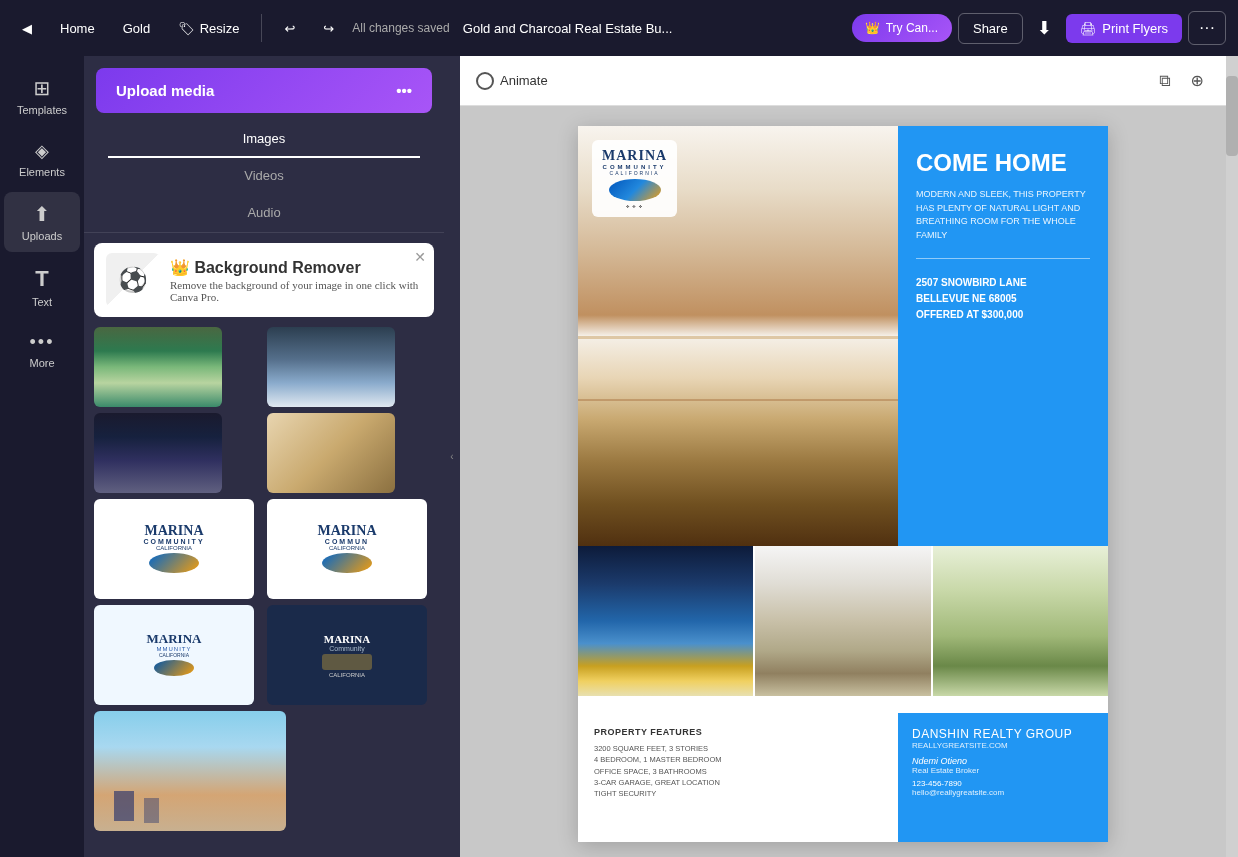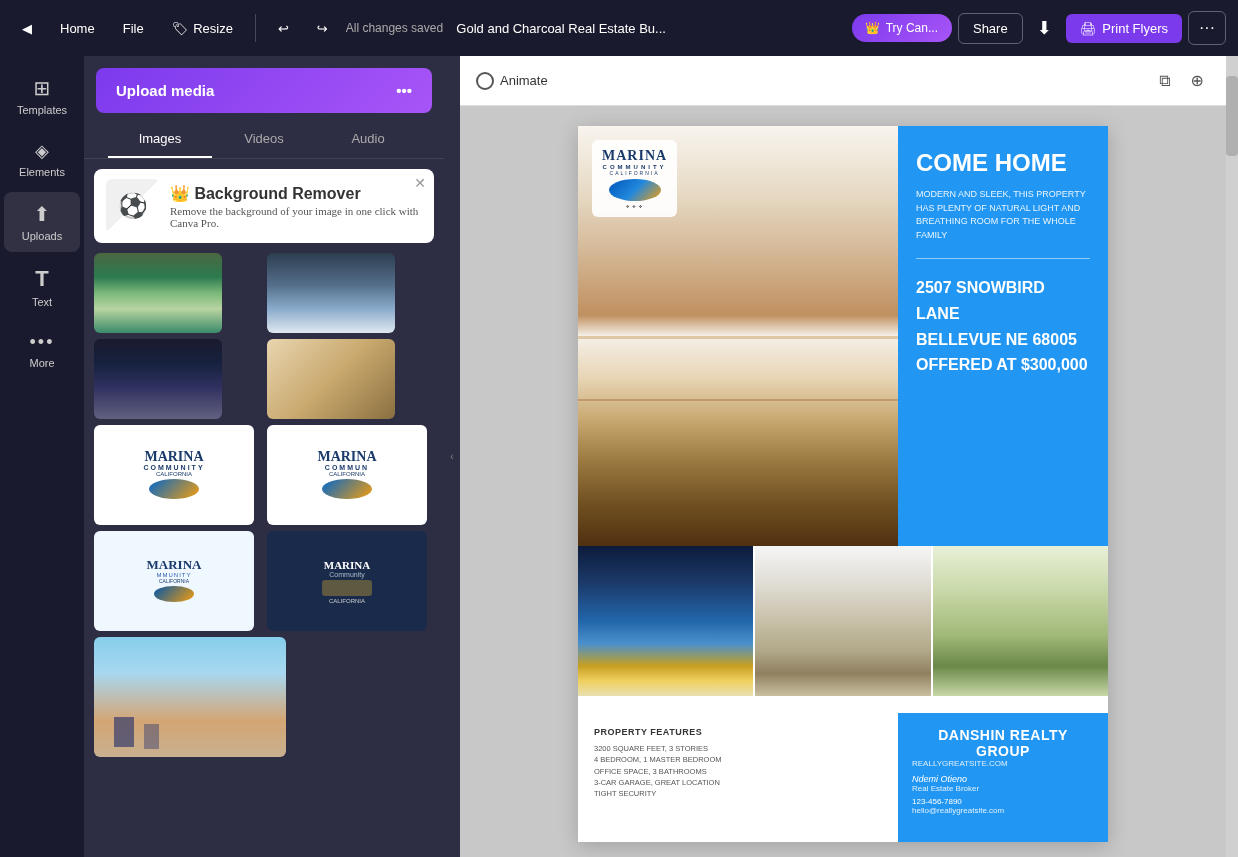--- a/index.html
+++ b/index.html
@@ -96,20 +96,21 @@
       margin: 12px 12px 8px;
       background: linear-gradient(135deg, #7c3aed, #a855f7);
       color: #fff; border: none; border-radius: 8px;
       padding: 14px 20px; font-size: 15px; font-weight: 600;
       cursor: pointer; display: flex; align-items: flex-start;
       justify-content: space-between;
     }
     .panel-tabs {
       display: flex; padding: 0 24px;
       border-bottom: 1px solid rgba(255,255,255,0.1);
+      flex-direction: column;
     }
     .panel-tab {
       flex: 1; text-align: center; padding: 10px 0;
       font-size: 13px; color: #aaa; cursor: pointer;
       border-bottom: 2px solid transparent;
     }
     .panel-tab.active { color: #fff; border-bottom-color: #fff; }
     .panel-content {
       flex: 1; overflow-y: auto; padding: 10px 10px;
     }
@@ -224,21 +225,21 @@
     .flyer-heading {
       font-size: 24px; font-weight: 900; text-transform: uppercase;
       line-height: 1.1; color: #fff; font-family: 'Arial Black', sans-serif;
     }
     .flyer-subtext {
       font-size: 9px; text-transform: uppercase; color: rgba(255,255,255,0.9);
       line-height: 1.5;
     }
     .flyer-divider { border: none; border-top: 1px solid rgba(255,255,255,0.5); margin: 4px 0; }
     .flyer-address {
-      font-size: 16px; font-weight: 700; text-transform: uppercase;
+      font-size: 10px; font-weight: 700; text-transform: uppercase;
       color: #fff; line-height: 1.6;
     }
 
     
     .flyer-photo-grid {
       display: grid; grid-template-columns: 1fr 1fr 1fr;
       gap: 2px; height: 150px;
     }
     .photo-cell {
       overflow: hidden;
@@ -265,22 +266,22 @@
       color: #333; letter-spacing: 0.5px; margin-bottom: 6px;
     }
     .flyer-features-text {
       font-size: 7.5px; color: #555; line-height: 1.5; text-transform: uppercase;
     }
     .flyer-agent {
       width: 210px; background: #2196f3; padding: 14px 14px;
       color: #fff; flex-shrink: 0;
     }
     .flyer-agent-company {
-      font-size: 14px; font-weight: 700; text-transform: uppercase;
-      color: #fff; letter-spacing: 0.5px; text-align: center;
+      font-size: 12px; font-weight: 400; text-transform: uppercase;
+      color: #fff; letter-spacing: 0.5px;
     }
     .flyer-agent-site {
       font-size: 8px; color: rgba(255,255,255,0.85); margin-bottom: 6px;
     }
     .flyer-agent-name { font-size: 9px; color: #fff; font-style: italic; }
     .flyer-agent-title { font-size: 8px; color: rgba(255,255,255,0.85); }
     .flyer-agent-phone { font-size: 8px; color: #fff; margin-top: 4px; }
     .flyer-agent-email { font-size: 8px; color: rgba(255,255,255,0.85); }
   </style>
 </head>
@@ -290,21 +291,21 @@
 
   <button class="topbar-btn">
     <span>◀</span>
   </button>
 
   <button class="topbar-btn">
     <span>Home</span>
   </button>
 
   <button class="topbar-btn">
-    <span>File</span>
+    <span>Gold</span>
   </button>
 
   <button class="topbar-btn">
     <span>🏷</span>
     <span>Resize</span>
   </button>
 
   <div class="topbar-divider"></div>
 
   <button class="topbar-btn">

